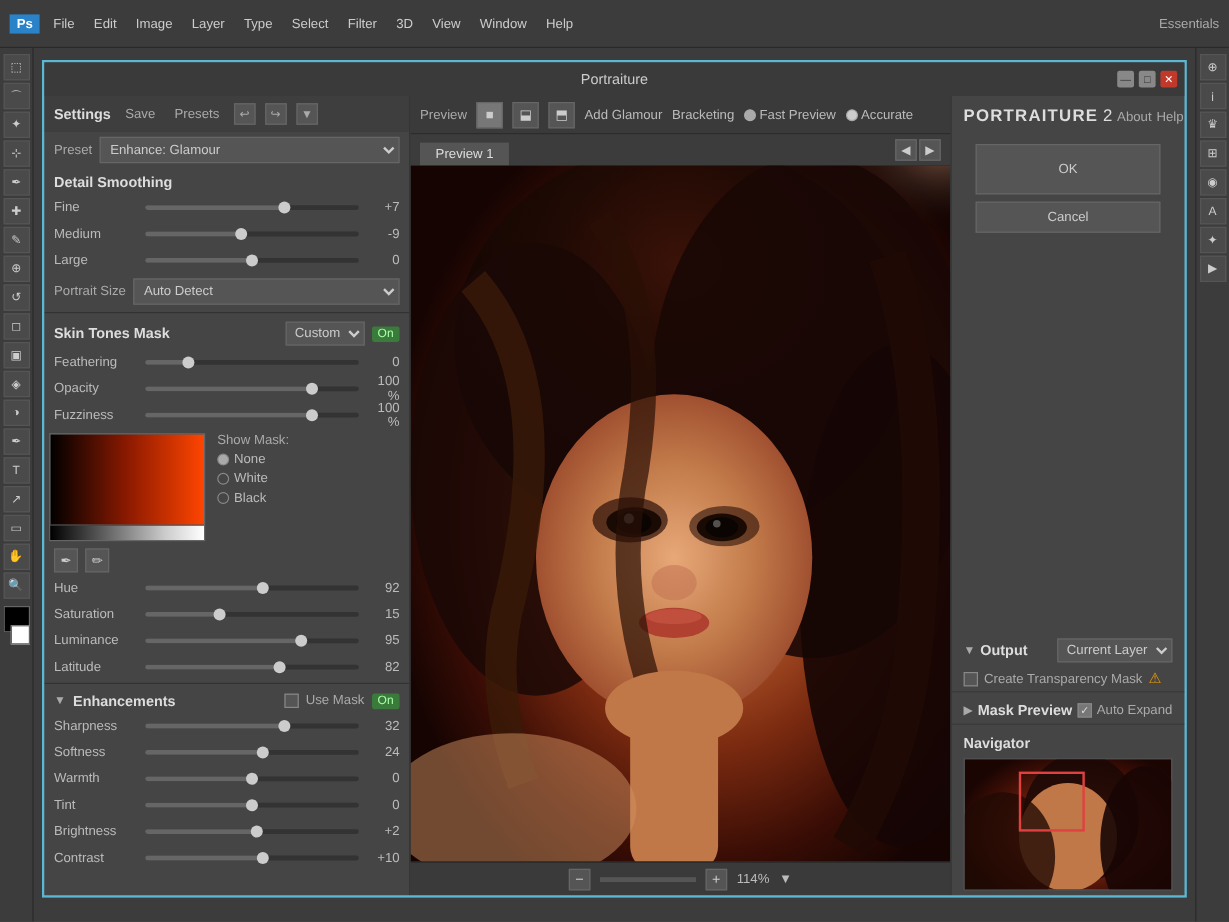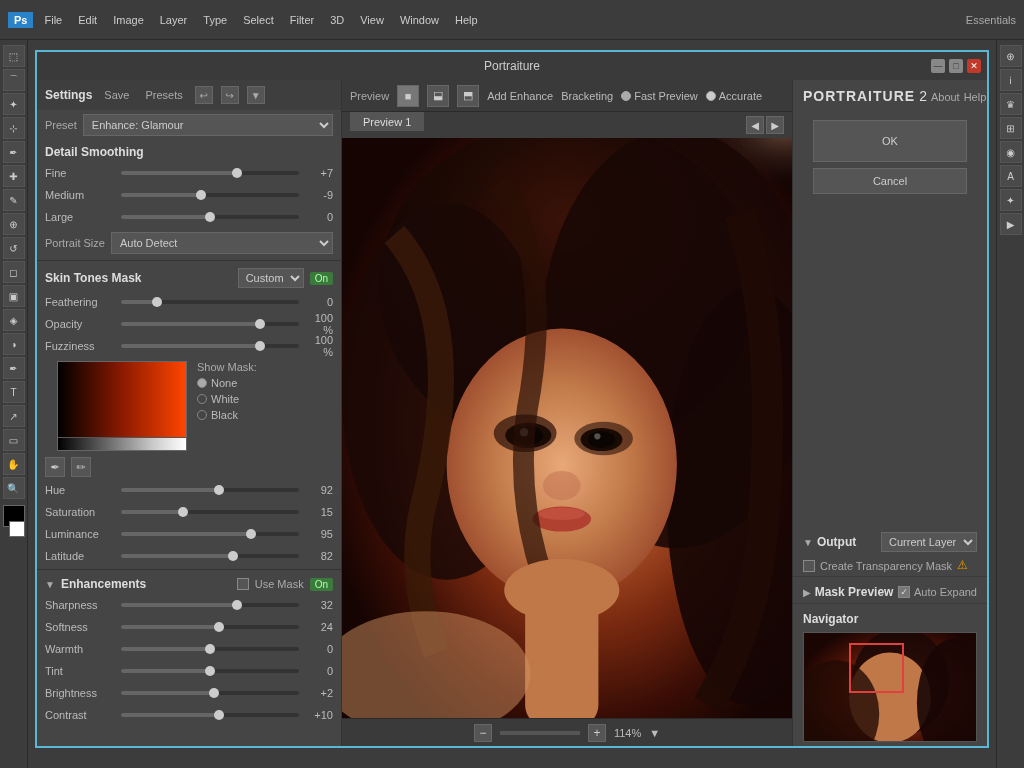--- a/index.html
+++ b/index.html
@@ -305,21 +305,21 @@
       background: #3a7a3a;
       color: #aaffaa;
       font-size: 10px;
       padding: 1px 5px;
       border-radius: 2px;
     }
 
     
     .color-picker-row {
       display: flex;
-      padding: 4px 20px;
+      padding: 4px 4px;
       gap: 10px;
       align-items: flex-start;
     }
     .color-swatch {
       width: 130px;
       height: 90px;
       background: linear-gradient(to right, #000 0%, #8B1a00 50%, #ff4500 100%);
       border: 1px solid #666;
       position: relative;
       flex-shrink: 0;
@@ -485,21 +485,21 @@
       height: 10px;
       border-radius: 50%;
       border: 1px solid #aaa;
       background: transparent;
     }
 
     .preview-tabs {
       height: 26px;
       background: #3c3c3c;
       display: flex;
-      align-items: flex-start;
+      align-items: flex-end;
       padding: 0 8px;
       flex-shrink: 0;
     }
     .preview-tab {
       padding: 3px 12px;
       background: #4a4a4a;
       border: 1px solid #555;
       border-bottom: none;
       color: #bbb;
       font-size: 11px;
@@ -1033,21 +1033,21 @@
         </div>
       </div>
 
       <div class="middle-panel">
 
         <div class="preview-toolbar">
           <span class="preview-label">Preview</span>
           <button class="preview-view-btn active">■</button>
           <button class="preview-view-btn">⬓</button>
           <button class="preview-view-btn">⬒</button>
-          <button class="add-preview-btn">Add Enhance</button>
+          <button class="add-preview-btn">Add Glamour</button>
           <button class="bracketing-btn">Bracketing</button>
           <div class="fast-preview-radio">
             <span class="radio-circle"></span>
             <span>Fast Preview</span>
           </div>
           <div class="accurate-radio">
             <span class="radio-circle-filled" style="background:#ccc;"></span>
             <span>Accurate</span>
           </div>
         </div>

